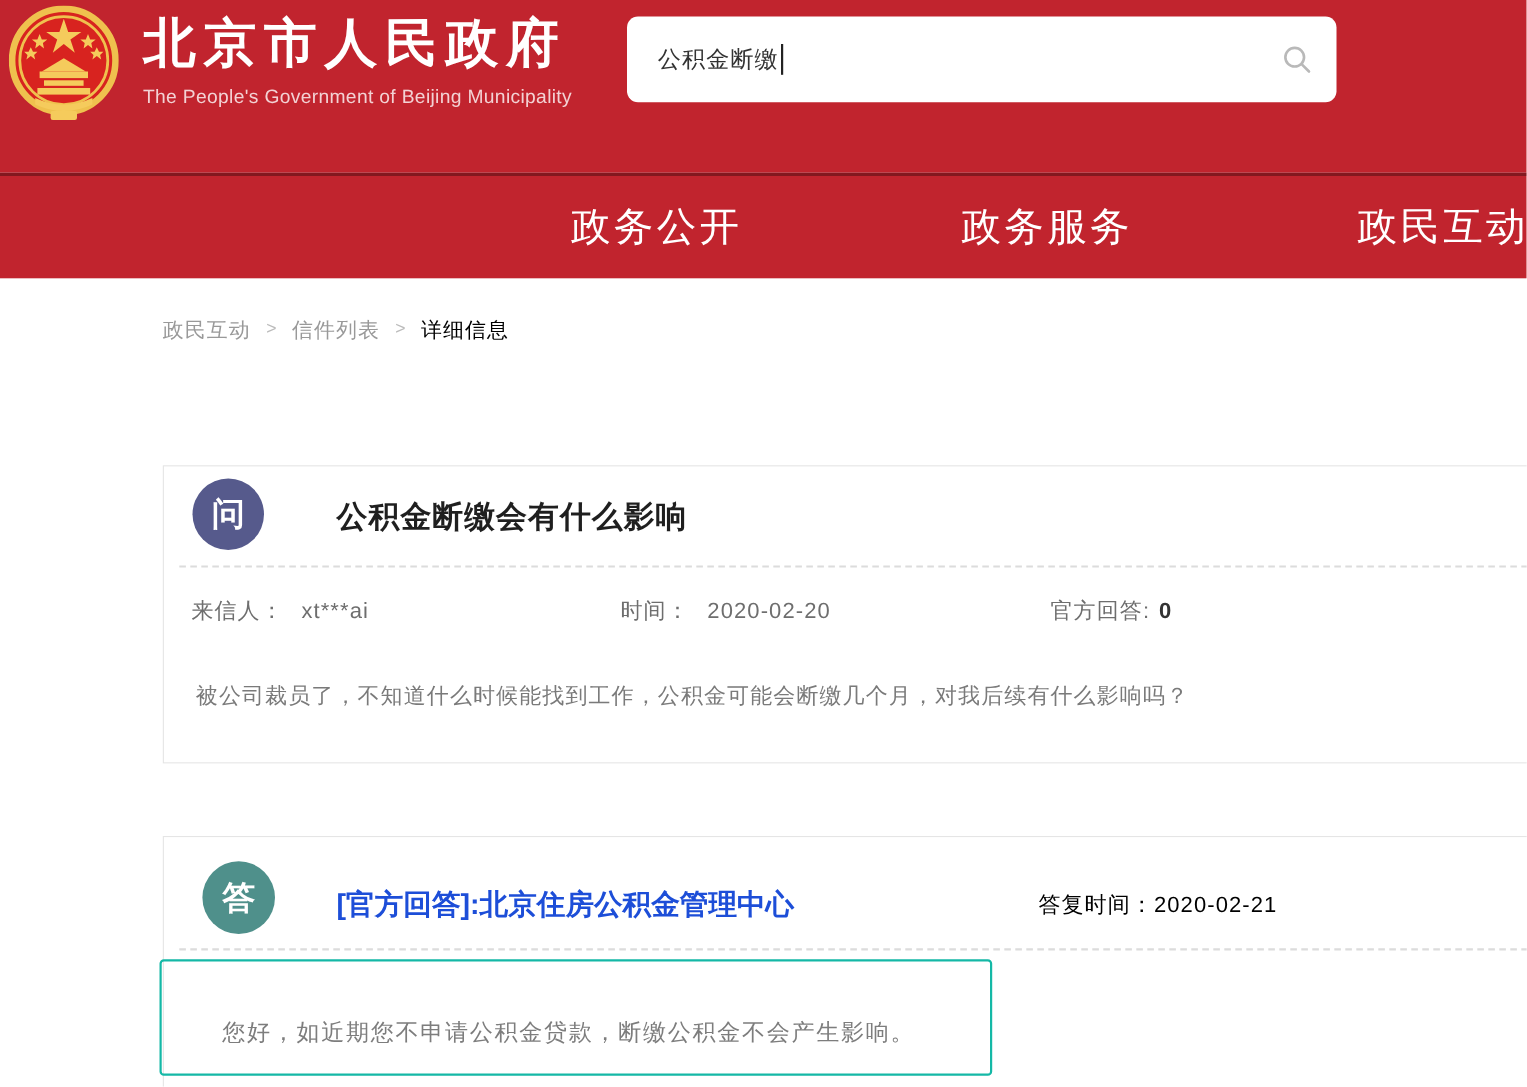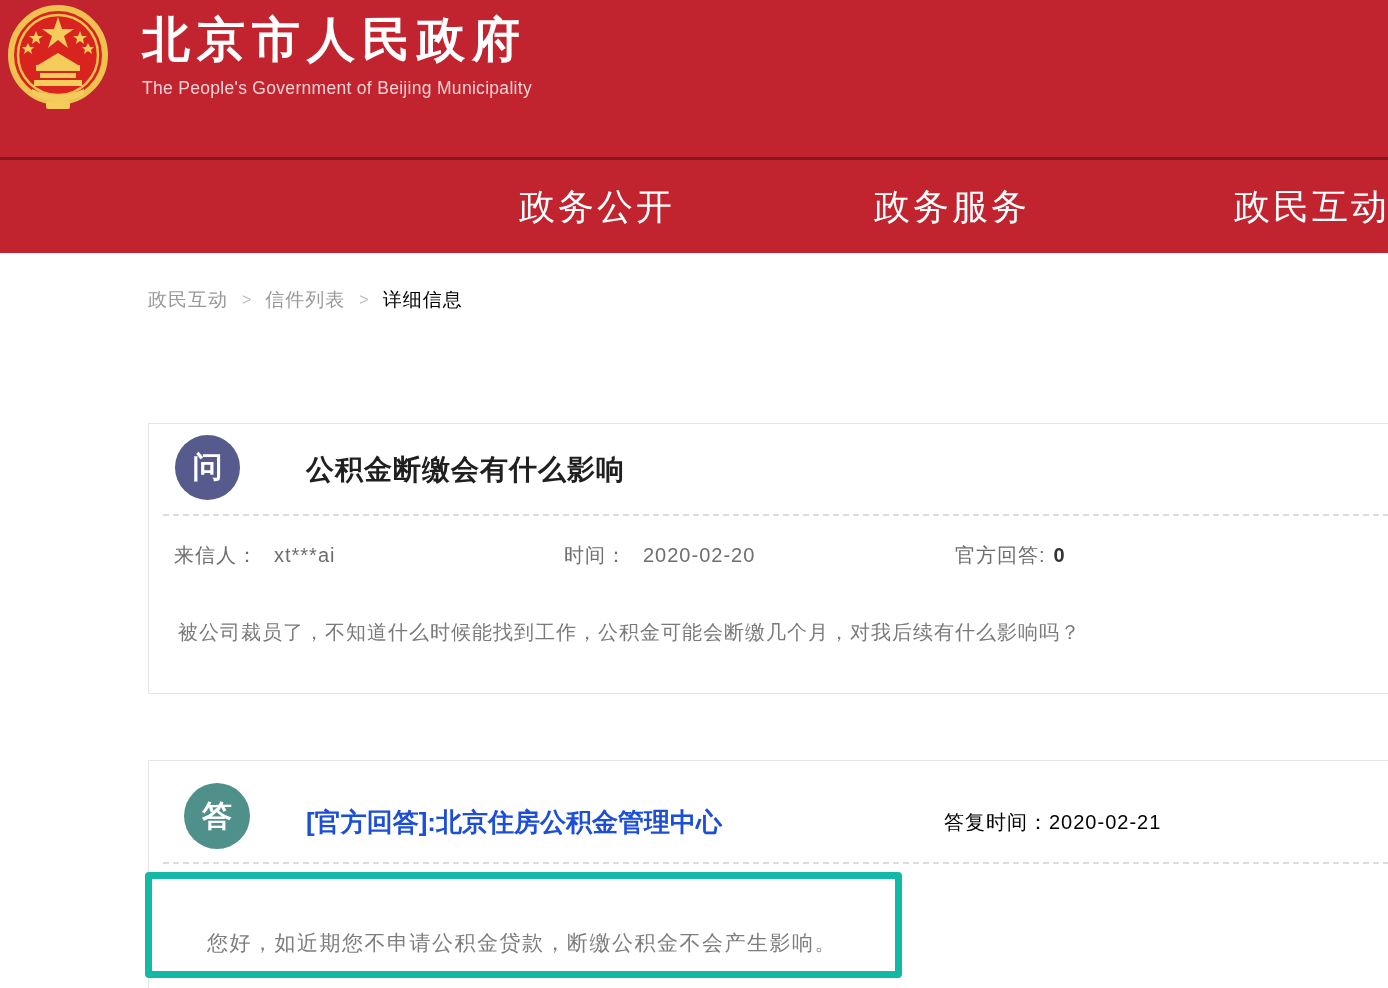--- a/index.html
+++ b/index.html
@@ -2,21 +2,21 @@
 <html lang="zh"><head>
 <meta charset="utf-8">
 <style>
   * { margin:0; padding:0; box-sizing:border-box; }
   html,body { width:1388px; height:988px; background:#fff; font-family:"Liberation Sans","DejaVu Sans",sans-serif; }
   .page { position:relative; width:1388px; height:988px; overflow:hidden; background:#fff; }
 
   
   .banner { position:absolute; left:0; top:0; width:1388px; height:157px; background:#c1242e; }
   .emblem { position:absolute; left:8px; top:5px; width:100px; height:112px; }
-  .titles  { position:absolute; left:142px; top:10px; }
+  .titles  { position:absolute; left:130px; top:10px; }
   .site-title { color:#ffffff; font-size:48px; font-weight:bold; letter-spacing:7px; line-height:60px; white-space:nowrap; }
   .site-subtitle { color:#f3d2d4; font-size:17.5px; margin-top:8px; letter-spacing:.3px; white-space:nowrap; }
 
   .searchbox { position:absolute; left:570px; top:15px; width:645px; height:78px; background:#ffffff; border-radius:10px; display:flex; align-items:center; padding-left:28px; cursor:text; }
   .stext { font-size:21px; color:#333; letter-spacing:1px; }
   .caret { display:inline-block; width:2px; height:28px; background:#222; margin-left:2px; }
   .sicon { position:absolute; right:22px; top:50%; transform:translateY(-50%); width:28px; height:28px; cursor:pointer; }
 
   
   .navbar { position:absolute; left:0; top:157px; width:1388px; height:96px; background:#c1242e; border-top:3px solid rgba(0,0,0,0.32); }
@@ -49,21 +49,21 @@
   .meta-sameq  { left:806px; }
   .meta-value  { margin-left:16px; color:#6e6e6e; }
   .meta-count  { margin-left:8px; color:#333; font-weight:bold; }
 
   .q-body { position:absolute; left:29px; top:195px; font-size:20px; color:#7a7a7a; letter-spacing:1px; white-space:nowrap; }
 
   .a-title { position:absolute; left:157px; top:44px; font-size:26px; font-weight:bold; color:#1d4ed8; white-space:nowrap; }
   .reply-time { position:absolute; left:795px; top:48px; font-size:20px; color:#000000; letter-spacing:1px; white-space:nowrap; }
 
   
-  .highlight-box { position:absolute; left:145px; top:872px; width:757px; height:106px; border:7px solid #14b8a6; border-radius:4px; background:transparent; }
+  .highlight-box { position:absolute; left:145px; top:872px; width:757px; height:106px; border:2px solid #14b8a6; border-radius:4px; background:transparent; }
   .a-body { position:absolute; left:55px; top:50px; font-size:21px; color:#7d7d7d; letter-spacing:1.5px; white-space:nowrap; }
 </style>
 </head>
 <body>
 
 <div class="page">
 
   <header class="banner">
 
     <div class="emblem">
@@ -82,20 +82,30 @@
         <path d="M24 84 Q50 96 76 84 L76 90 Q50 102 24 90 Z" fill="#f5cb5c"></path>
         <rect x="38" y="96" width="24" height="8" rx="2" fill="#f5cb5c"></rect>
       </svg>
     </div>
 
     <div class="titles">
       <div class="site-title">北京市人民政府</div>
       <div class="site-subtitle">The People's Government of Beijing Municipality</div>
     </div>
 
+    <div class="searchbox">
+      <span class="stext">公积金断缴</span>
+      <span class="caret"></span>
+      <span class="sicon">
+        <svg viewBox="0 0 28 28" width="28" height="28">
+          <circle cx="12" cy="12" r="8.5" fill="none" stroke="#b9b9b9" stroke-width="2.4"></circle>
+          <line x1="18.5" y1="18.5" x2="25" y2="25" stroke="#b9b9b9" stroke-width="2.4" stroke-linecap="round"></line>
+        </svg>
+      </span>
+    </div>
   </header>
 
   <nav class="navbar">
     <a class="nav-item nav-2">政务公开</a>
     <a class="nav-item nav-3">政务服务</a>
     <a class="nav-item nav-4">政民互动</a>
   </nav>
 
   <div class="breadcrumb">
     <a class="crumb">政民互动</a>

